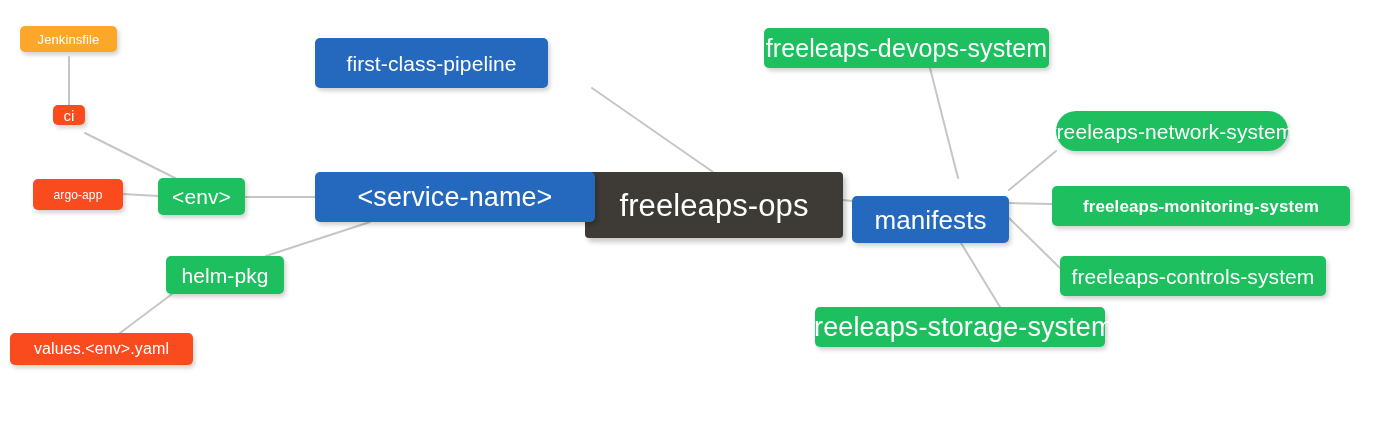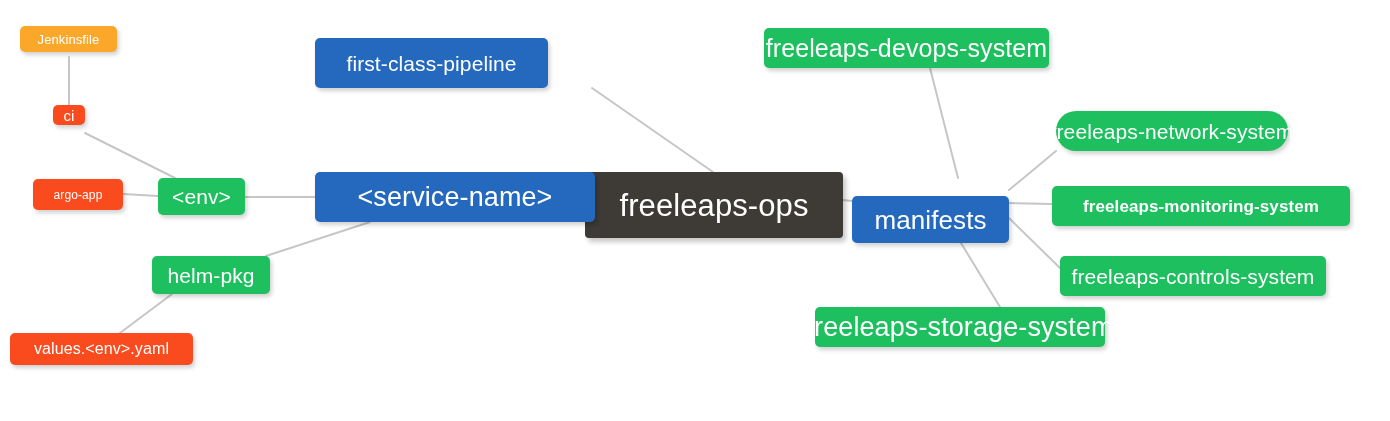--- a/index.html
+++ b/index.html
@@ -63,21 +63,21 @@
       <line x1="1052" y1="204" x2="1009" y2="203" stroke="#c6c6c6" stroke-width="2" stroke-linecap="round"></line>
       <line x1="1060" y1="268" x2="1009" y2="218" stroke="#c6c6c6" stroke-width="2" stroke-linecap="round"></line>
       <line x1="1000" y1="307" x2="950" y2="225" stroke="#c6c6c6" stroke-width="2" stroke-linecap="round"></line>
     </svg>
   <div id="node-layer">
       <div class="node root" style="left: 585px; top: 172px; width: 258px; height: 66px; background: rgb(62, 58, 54); font-size: 31px;">freeleaps-ops</div>
       <div class="node" style="left: 315px; top: 172px; width: 280px; height: 50px; background: rgb(36, 105, 189); font-size: 27px;">&lt;service-name&gt;</div>
       <div class="node" style="left: 315px; top: 38px; width: 233px; height: 50px; background: rgb(36, 105, 189); font-size: 21px;">first-class-pipeline</div>
       <div class="node" style="left: 852px; top: 178px; width: 157px; height: 47px; background: rgb(36, 105, 189); font-size: 26px; margin-top: 18px;">manifests</div>
       <div class="node" style="left: 158px; top: 178px; width: 87px; height: 37px; background: rgb(29, 191, 94); font-size: 21px;">&lt;env&gt;</div>
-      <div class="node" style="left: 152px; top: 256px; width: 118px; height: 38px; background: rgb(29, 191, 94); font-size: 21px;">helm-pkg</div>
+      <div class="node" style="left: 166px; top: 256px; width: 118px; height: 38px; background: rgb(29, 191, 94); font-size: 21px;">helm-pkg</div>
       <div class="node" style="left: 20px; top: 26px; width: 97px; height: 26px; background: rgb(251, 168, 42); font-size: 13px;">Jenkinsfile</div>
       <div class="node" style="left: 53px; top: 105px; width: 32px; height: 20px; background: rgb(250, 75, 31); font-size: 15px;">ci</div>
       <div class="node" style="left: 33px; top: 179px; width: 90px; height: 31px; background: rgb(250, 75, 31); font-size: 12px;">argo-app</div>
       <div class="node" style="left: 10px; top: 333px; width: 183px; height: 32px; background: rgb(250, 75, 31); font-size: 16px;">values.&lt;env&gt;.yaml</div>
       <div class="node" style="left: 764px; top: 28px; width: 285px; height: 40px; background: rgb(29, 191, 94); font-size: 25px;">freeleaps-devops-system</div>
       <div class="node" style="left: 1056px; top: 111px; width: 232px; height: 40px; background: rgb(29, 191, 94); font-size: 21px; border-radius: 20px;">freeleaps-network-system</div>
       <div class="node" style="left: 1052px; top: 186px; width: 298px; height: 40px; background: rgb(29, 191, 94); font-size: 17px; font-weight: bold;">freeleaps-monitoring-system</div>
       <div class="node" style="left: 1060px; top: 256px; width: 266px; height: 40px; background: rgb(29, 191, 94); font-size: 21px;">freeleaps-controls-system</div>
       <div class="node" style="left: 815px; top: 307px; width: 290px; height: 40px; background: rgb(29, 191, 94); font-size: 27px;">freeleaps-storage-system</div>
     </div>

